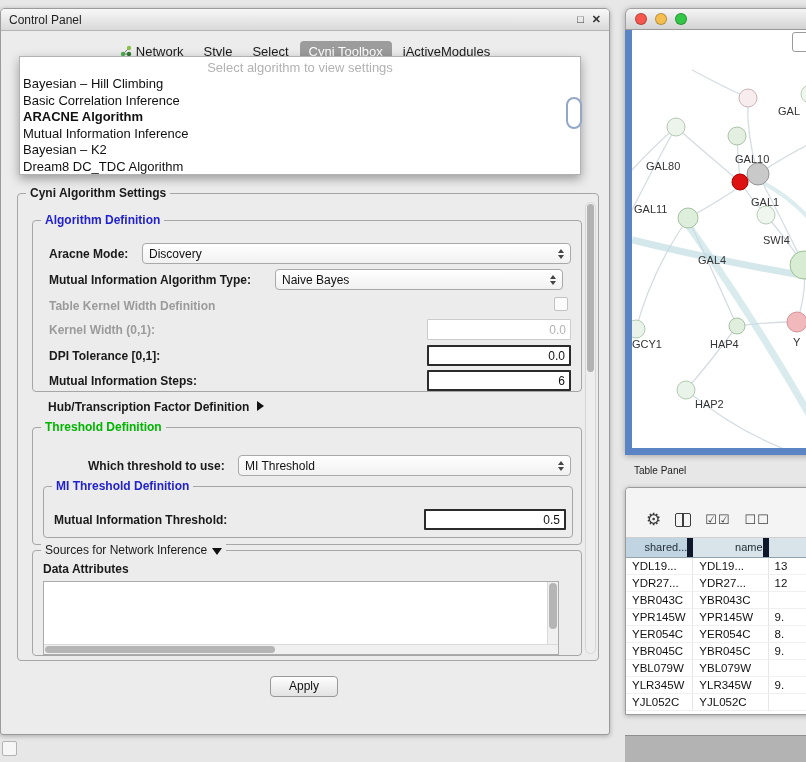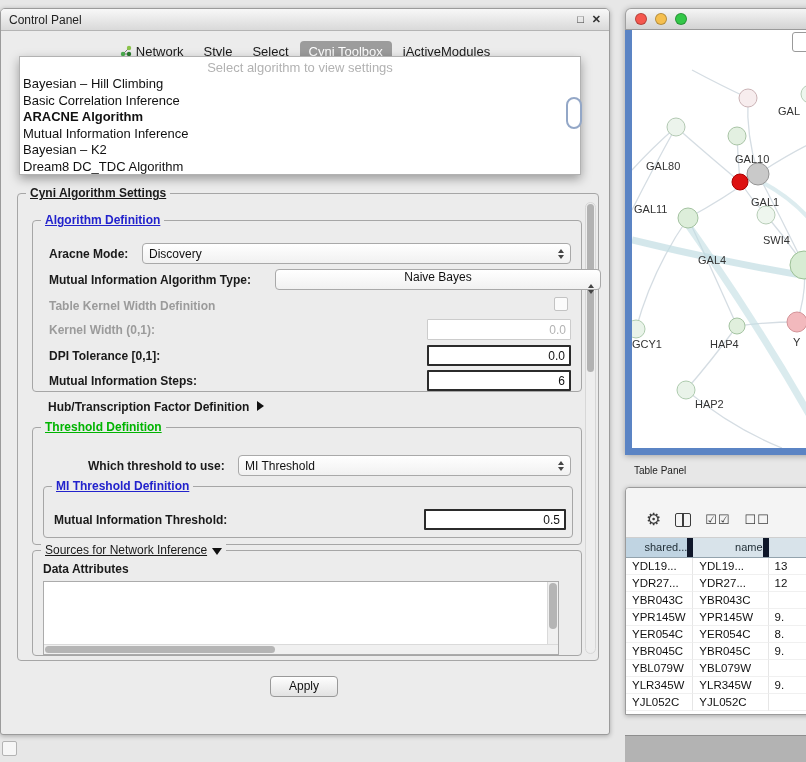--- a/index.html
+++ b/index.html
@@ -31,21 +31,21 @@
                 z-index:50; padding-top:2px; }
   .dd-prompt { text-align:center; color:#b2b2b2; font-size:13px; height:17px; line-height:17px; }
   .dd-item { font-size:13px; line-height:16.5px; padding-left:3px; color:#111; white-space:nowrap; }
   .dd-item.bold { font-weight:bold; }
   .dd-scroll { position:absolute; left:546px; top:40px; width:16px; height:32px;
                border:2px solid #93a7c7; border-radius:8px; background:rgba(255,255,255,.4); }
 
   
   .group { position:absolute; border:1px solid #a6a6a6; border-radius:4px; }
   .gtitle { position:absolute; top:-8px; left:8px; background:#ececec; padding:0 4px;
-            font-size:12px; font-weight:bold; white-space:nowrap;text-decoration:underline; }
+            font-size:12px; font-weight:bold; white-space:nowrap; }
   .gtitle.black { color:#1a1a1a; } .gtitle.blue { color:#2222cc; } .gtitle.green { color:#00b400; }
 
   #settings-group { left:16px; top:184px; width:582px; height:468px; }
 
   .vscroll { position:absolute; right:2px; top:8px; width:11px; height:452px;
              background:#eeeeee; border:1px solid #d7d7d7; border-radius:6px; }
   .vthumb { position:absolute; left:1px; top:1px; width:7px; height:168px; background:#b2b2b2; border-radius:4px; }
 
   .flabel { position:absolute; font-size:12px; font-weight:bold; color:#1a1a1a; white-space:nowrap; line-height:14px; }
   .flabel.dis { color:#9b9b9b; }
@@ -180,21 +180,21 @@
         <div class="flabel" style="left:16px;top:26px;">Aracne Mode:</div>
         <div class="combo" style="left:109px;top:22px;width:429px;">
           <span>Discovery</span>
           <span class="combo-arrows">
               <i class="up"></i>
               <i class="dn"></i>
             </span>
         </div>
 
         <div class="flabel" style="left:16px;top:52px;">Mutual Information Algorithm Type:</div>
-        <div class="combo" style="left:242px;top:48px;width:326px;flex-direction:column;">
+        <div class="combo" style="left:242px;top:48px;width:288px;">
           <span>Naive Bayes</span>
           <span class="combo-arrows">
               <i class="up"></i>
               <i class="dn"></i>
             </span>
         </div>
 
         <div class="flabel dis" style="left:16px;top:78px;">Table Kernel Width Definition</div>
         <div class="checkbox" style="left:521px;top:76px;"></div>
 

